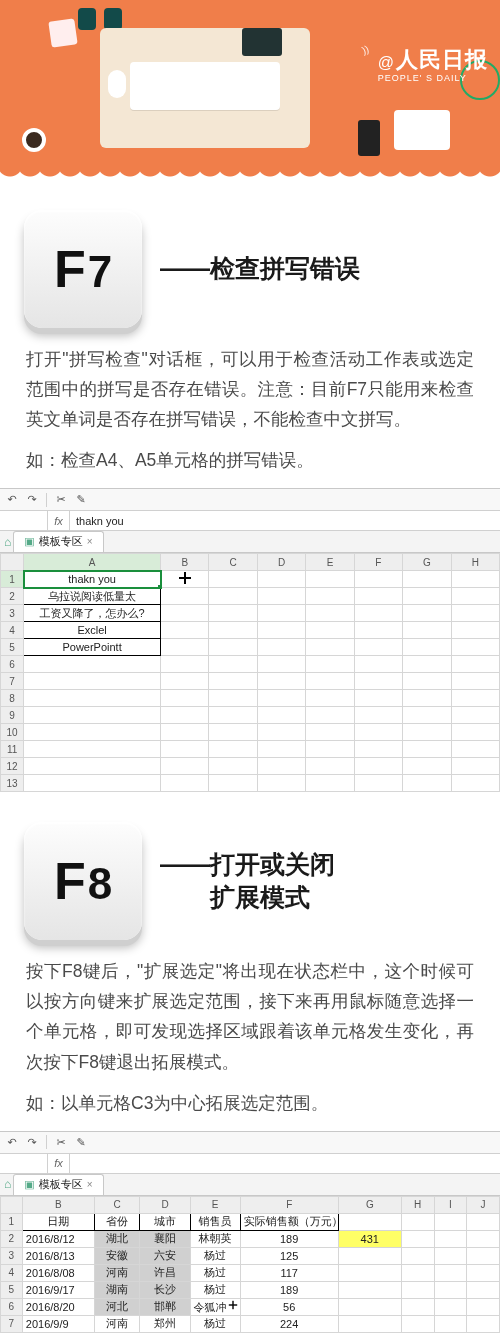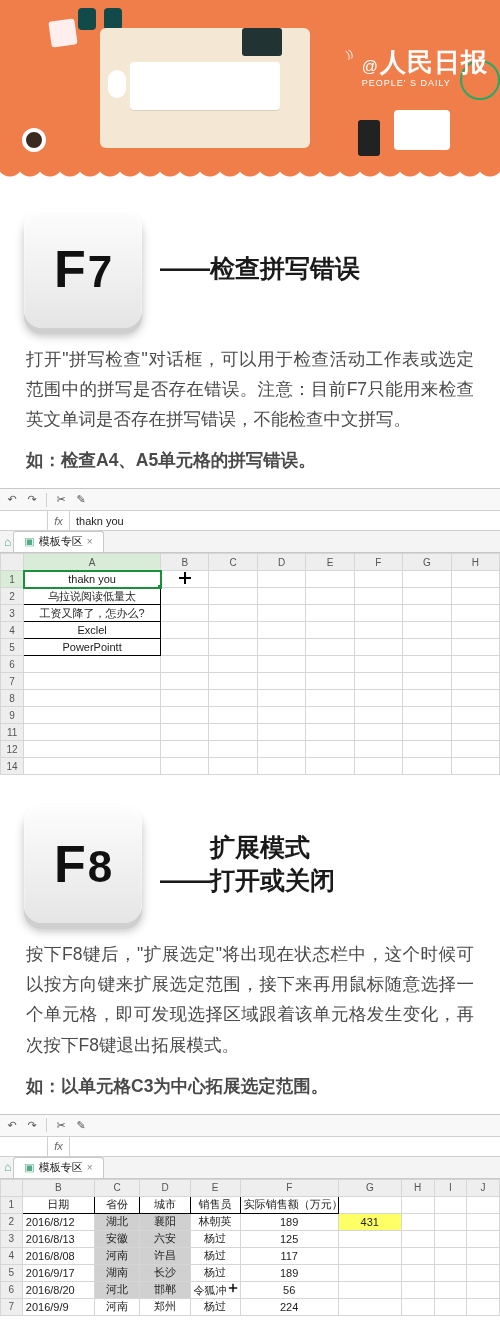--- a/index.html
+++ b/index.html
@@ -14,35 +14,35 @@
   .cup { position:absolute; width:24px; height:24px; left:32px; top:128px; background:#3b2a1f; border-radius:50%; border:4px solid #fff; }
   .note { position:absolute; width:26px; height:26px; left:60px; top:20px; background:#fee; border-radius:3px; transform:rotate(-8deg); }
   .hp1, .hp2 { position:absolute; width:18px; height:22px; top:8px; background:#124a49; border-radius:4px; }
   .hp1 { left:88px; } .hp2 { left:114px; }
   .phone { position:absolute; width:22px; height:36px; right:130px; top:120px; background:#222; border-radius:3px; }
   .tablet { position:absolute; width:56px; height:40px; right:60px; top:110px; background:#fff; border-radius:4px; }
   .cord { position:absolute; right:10px; top:60px; width:40px; height:40px; border:2px solid #2a6; border-radius:50%; background:transparent; }
   .brand { position:absolute; right:12px; top:48px; color:#fff; font-size:12px; text-align:left; line-height:1.1; }
   .brand .at { font-size:16px; vertical-align:-1px; margin-right:2px; position:relative; }
   .brand .wifi { position:absolute; left:-16px; top:-10px; font-size:10px; opacity:.9; transform:rotate(-20deg); }
-  .brand .cn { font-size:26px; font-weight:bold; letter-spacing:1px; }
+  .brand .cn { font-size:22px; font-weight:bold; letter-spacing:1px; }
   .brand .en { font-size:9px; letter-spacing:1px; display:block; margin-top:2px; }
   .wave { height:18px; background:
     radial-gradient(circle at 10px -6px,#f07e4a 12px,transparent 13px) 0 0/20px 18px repeat-x,
     #fff; }
   
   .keyblock { display:flex; align-items:center; gap:18px; padding:22px 24px 10px; }
   .key { width:118px; height:118px; border-radius:18px; background:linear-gradient(#fdfdfd,#e5e5e5);
     box-shadow:0 6px 0 #cfcfcf,0 8px 10px rgba(0,0,0,.25), inset 0 2px 2px #fff;
     display:flex; align-items:center; justify-content:center; }
   .key-label { font-family:Arial,Helvetica,sans-serif; font-weight:900; font-size:52px; color:#111; display:flex; align-items:baseline; }
   .key-label .digit { font-size:44px; margin-left:2px; }
   .title { font-size:25px; font-weight:900; color:#1a1a1a; line-height:1.35; }
   .desc { padding:6px 26px 2px; font-size:17.5px; line-height:1.72; color:#4a4a4a; text-align:justify; }
-  .eg { padding:12px 26px 16px; font-size:17.5px; color:#4a4a4a;font-weight:bold; }
+  .eg { padding:12px 26px 16px; font-size:17.5px; color:#4a4a4a; }
   
   .sheet { font-family:"SimSun","宋体",Arial,sans-serif; font-size:11px; color:#222; background:#fff; border-top:1px solid #c8c8c8; }
   .toolbar { display:flex; align-items:center; height:22px; border-bottom:1px solid #d0d0d0; background:#f8f8f8; gap:4px; padding:0 4px; }
   .tb-ico { width:16px; height:16px; display:flex; align-items:center; justify-content:center; color:#555; font-size:11px; }
   .sep { width:1px; height:14px; background:#d0d0d0; margin:0 2px; }
   .fx-row { display:flex; align-items:center; height:20px; border-bottom:1px solid #d0d0d0; background:#fff; }
   .namebox { width:48px; height:100%; border-right:1px solid #d0d0d0; padding:0 4px; display:flex; align-items:center; }
   .fx { width:22px; text-align:center; font-style:italic; color:#666; border-right:1px solid #d0d0d0; height:100%; display:flex; align-items:center; justify-content:center; }
   .fx-input { flex:1; padding:0 6px; height:100%; display:flex; align-items:center; }
   .tabbar { display:flex; align-items:center; height:22px; background:#f4f4f4; border-bottom:1px solid #c8c8c8; gap:2px; padding-left:4px; }
@@ -243,20 +243,31 @@
             <td class=""></td>
             <td class=""></td>
             <td class=""></td>
             <td class=""></td>
             <td class=""></td>
             <td class=""></td>
             <td class=""></td>
             <td class=""></td>
           </tr>
           <tr>
+            <th class="rh">10</th>
+            <td class=""></td>
+            <td class=""></td>
+            <td class=""></td>
+            <td class=""></td>
+            <td class=""></td>
+            <td class=""></td>
+            <td class=""></td>
+            <td class=""></td>
+          </tr>
+          <tr>
             <th class="rh">11</th>
             <td class=""></td>
             <td class=""></td>
             <td class=""></td>
             <td class=""></td>
             <td class=""></td>
             <td class=""></td>
             <td class=""></td>
             <td class=""></td>
           </tr>
@@ -265,21 +276,21 @@
             <td class=""></td>
             <td class=""></td>
             <td class=""></td>
             <td class=""></td>
             <td class=""></td>
             <td class=""></td>
             <td class=""></td>
             <td class=""></td>
           </tr>
           <tr>
-            <th class="rh">14</th>
+            <th class="rh">13</th>
             <td class=""></td>
             <td class=""></td>
             <td class=""></td>
             <td class=""></td>
             <td class=""></td>
             <td class=""></td>
             <td class=""></td>
             <td class=""></td>
           </tr>
         </tbody>
@@ -288,22 +299,22 @@
 </div>
 
 <div class="keyblock" style="padding-top:30px">
   <div class="key">
     <div class="key-label">
         <span>F</span>
         <span class="digit">8</span>
       </div>
   </div>
   <div class="title">
+    <div><span>——打开或关闭</span></div>
     <div style="padding-left:50px"><span>扩展模式</span></div>
-    <div><span>——打开或关闭</span></div>
   </div>
 </div>
 <div class="desc">按下F8键后，"扩展选定"将出现在状态栏中，这个时候可以按方向键来扩展选定范围，接下来再用鼠标随意选择一个单元格，即可发现选择区域跟着该单元格发生变化，再次按下F8键退出拓展模式。</div>
 <div class="eg">如：以单元格C3为中心拓展选定范围。</div>
 
 <div class="sheet">
   <div class="toolbar">
     <span class="tb-ico">↶</span>
     <span class="tb-ico">↷</span>
     <span class="sep"></span>

